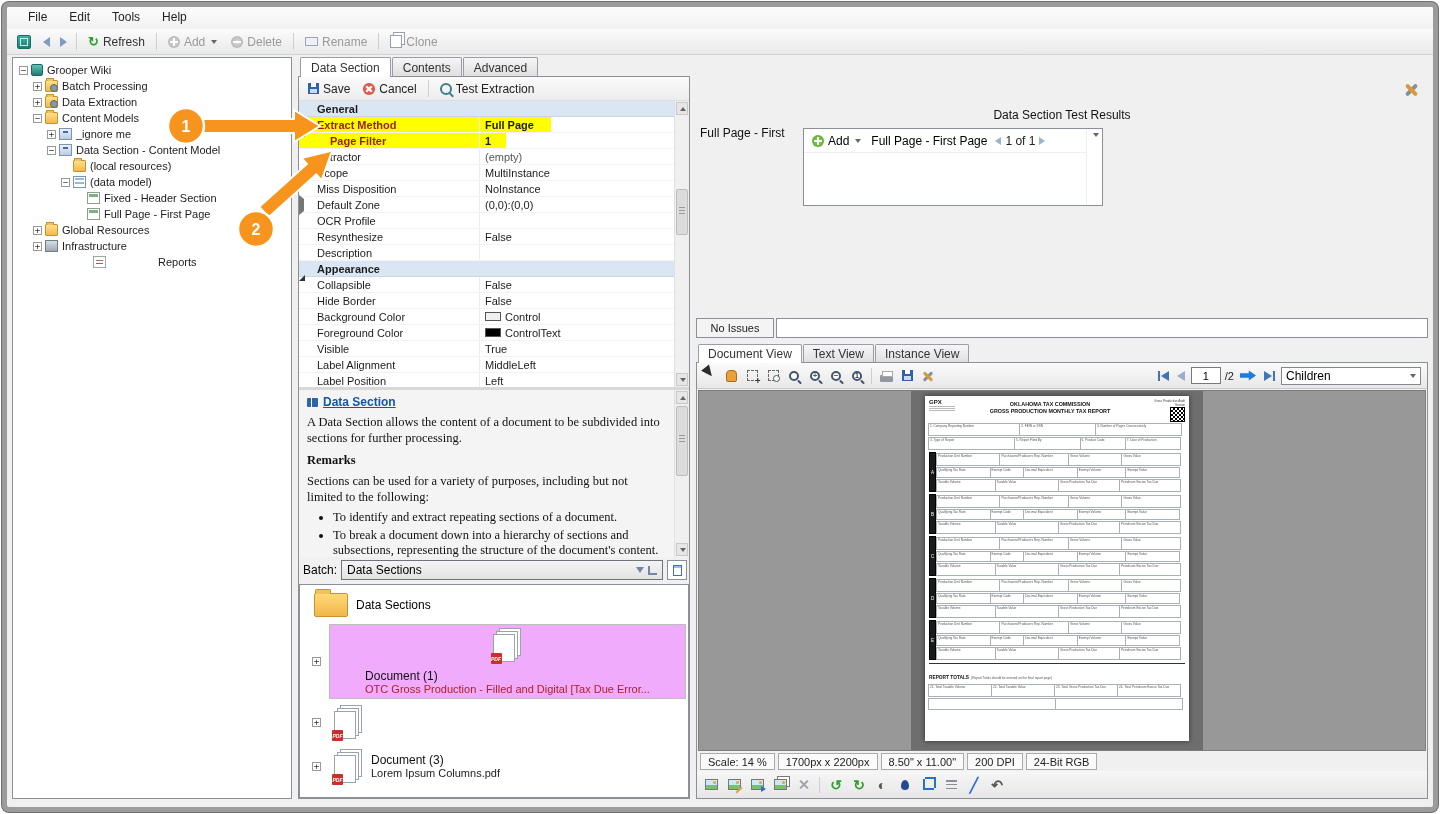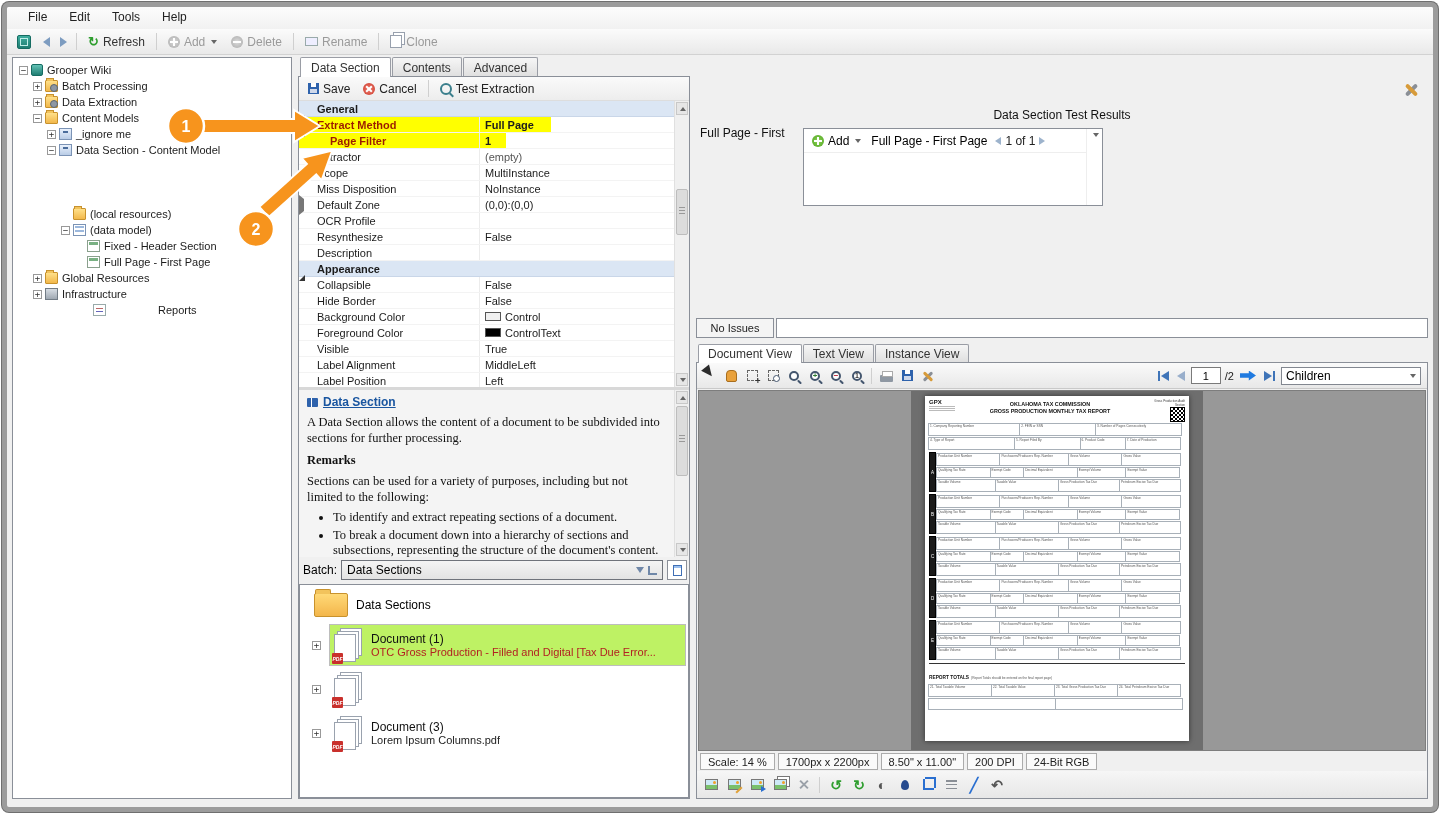--- a/index.html
+++ b/index.html
@@ -109,21 +109,21 @@
   .funnel { width:0;height:0;border-left:4px solid transparent;border-right:4px solid transparent;border-top:6px solid #6f87a8; position:relative;}
   .treeic { width:9px;height:9px;border-left:2px solid #6f87a8;border-bottom:2px solid #6f87a8;}
   .batchbtn { width:20px;height:20px;border:1px solid #8a8f98;background:#fff;display:flex;align-items:center;justify-content:center;}
   .batchbtn .pg{width:9px;height:11px;background:#fff;border:1px solid #3f6fb5;box-shadow:inset 0 2px 0 #9cc0ee;}
   .batchtree { flex:1; background:#fff; border:1px solid #8a8f98; margin-top:1px; overflow:hidden; font-size:12px; position:relative; min-height:0;}
   .btroot { display:flex; align-items:center; gap:8px; padding:8px 0 6px 14px; }
   .bigfolder { width:34px;height:24px;background:linear-gradient(#ffd977,#f3b64b);border:1px solid #c8922d;border-radius:2px;position:relative;}
   .bigfolder::before{content:"";position:absolute;top:-5px;left:0;width:14px;height:4px;background:#f2c35c;border:1px solid #c8922d;border-bottom:none;border-radius:2px 2px 0 0;}
   .docitem { display:flex; align-items:center; gap:5px; padding:1px 2px 1px 12px; }
   .docbody { flex:1; display:flex; align-items:center; gap:7px; padding:3px 4px; border:1px solid transparent; min-width:0;}
-  .docbody.sel { background:#bef264; border-color:#bdbdbd; }
+  .docbody.sel { background:#f0abfc; border-color:#bdbdbd;flex-direction:column; }
   .docicon { width:30px; height:34px; position:relative; flex:none; }
   .docicon .pgx{position:absolute;background:#fff;border:1px solid #9aa2ae;width:22px;height:28px;}
   .docicon .p1{left:6px;top:0;} .docicon .p2{left:3px;top:3px;} .docicon .p3{left:0;top:6px;}
   .docicon .pdf{position:absolute;left:-2px;bottom:-2px;width:11px;height:11px;background:#c9302c;color:#fff;font-size:5px;font-weight:bold;display:flex;align-items:center;justify-content:center;border-radius:1px;}
   .doctext { min-width:0; }
   .docname { font-size:12px; color:#111; }
   .docfile { font-size:11px; color:#222; white-space:nowrap; overflow:hidden; text-overflow:ellipsis; }
   .docfile.err { color:#b22222; }
   
   .right { flex:1; display:flex; flex-direction:column; min-width:0; position:relative; }
@@ -291,21 +291,21 @@
           <div class="trow" style="padding-left: 32px;">
             <span class="texp">+</span>
             <span class="ticon model"></span>
             <span>_ignore me</span>
           </div>
           <div class="trow" style="padding-left: 32px;">
             <span class="texp">−</span>
             <span class="ticon model"></span>
             <span>Data Section - Content Model</span>
           </div>
-          <div class="trow" style="padding-left: 46px; margin-top: 48px;">
+          <div class="trow" style="padding-left: 46px;">
             <span class="tspc"></span>
             <span class="ticon folder"></span>
             <span>(local resources)</span>
           </div>
           <div class="trow" style="padding-left: 46px;">
             <span class="texp">−</span>
             <span class="ticon datamodel"></span>
             <span>(data model)</span>
           </div>
           <div class="trow" style="padding-left: 60px;">

